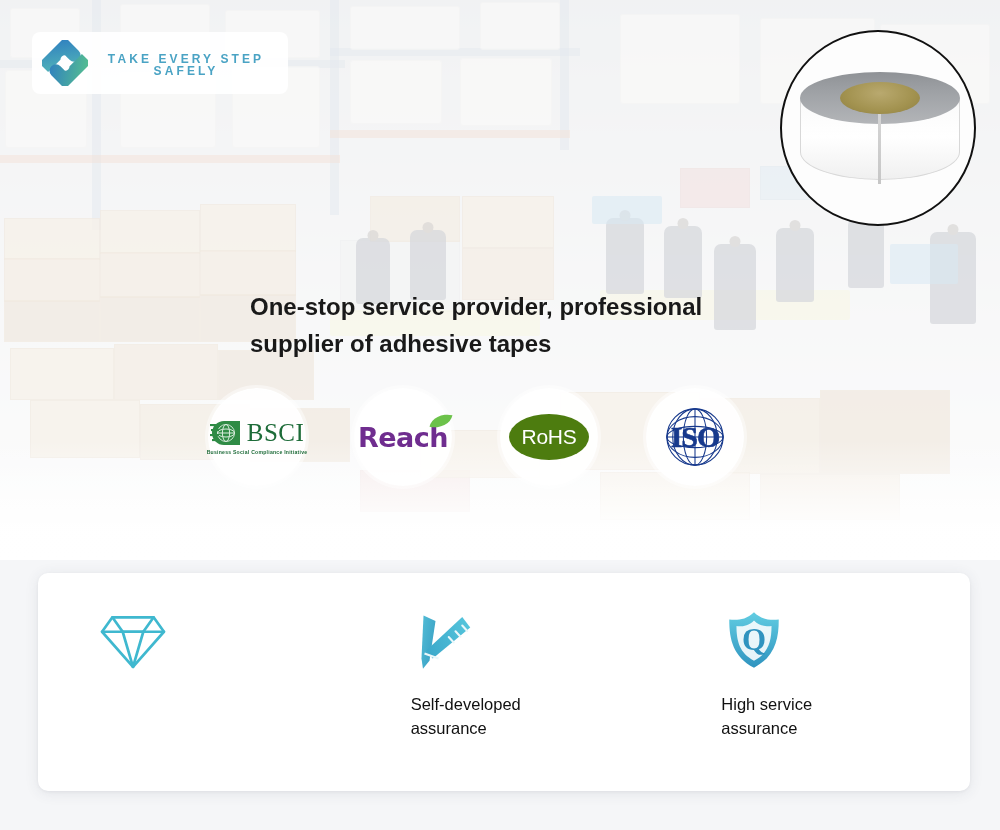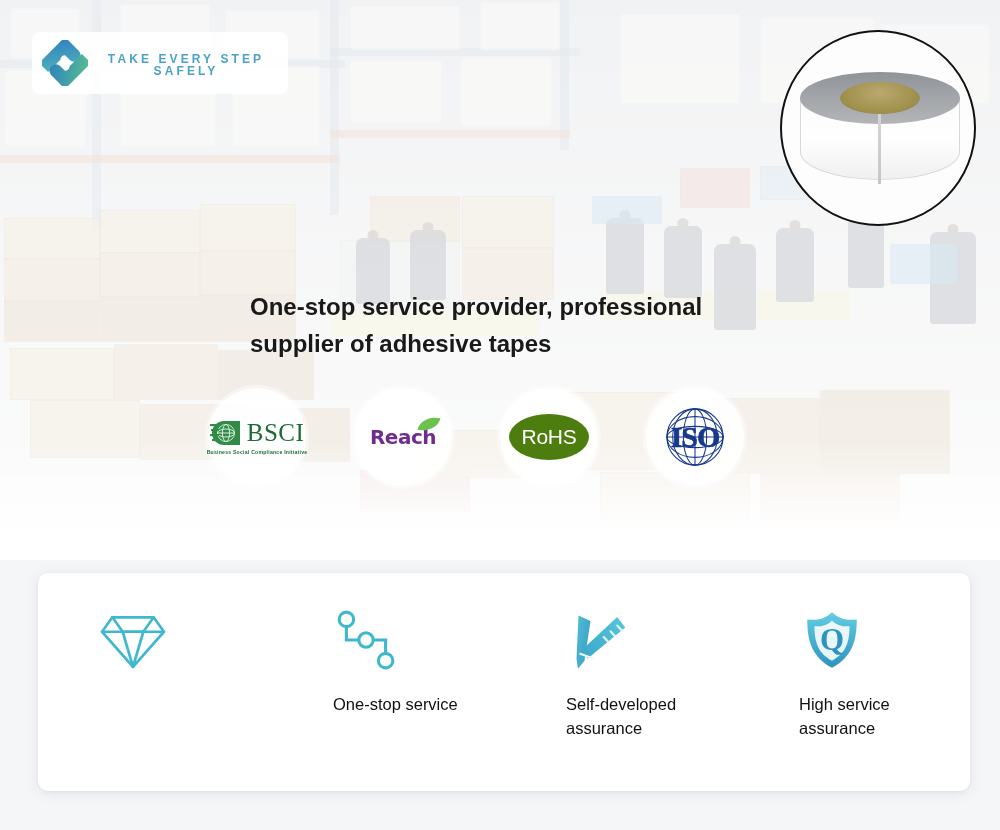--- a/index.html
+++ b/index.html
@@ -220,21 +220,21 @@
     margin-left: 3px;
   }
   .bsci-sub {
     font-size: 5.1px; color: #1d6b38; letter-spacing: .25px;
     margin-top: 3px; font-weight: bold; white-space: nowrap;
   }
   
   .reach-wrap { position: relative; }
   .reach-word {
     font-family: "DejaVu Sans", sans-serif;
-    font-size: 20px; font-weight: bold; color: #6f2d8f; letter-spacing: -.5px;
+    font-size: 27px; font-weight: bold; color: #6f2d8f; letter-spacing: -.5px;
   }
   .reach-leaf {
     position: absolute; right: -3px; top: -9px;
     width: 20px; height: 16px;
     background: #6cc24a;
     border-radius: 100% 0 100% 0;
     transform: rotate(12deg);
   }
   
   .rohs {
@@ -453,32 +453,20 @@
         <g fill="none" stroke="#3fb8cf" stroke-width="2.6" stroke-linejoin="round" stroke-linecap="round">
           <path d="M12 8 H52 L62 22 L32 56 L2 22 Z"></path>
           <path d="M2 22 H62"></path>
           <path d="M12 8 L22 22 L32 56"></path>
           <path d="M52 8 L42 22 L32 56"></path>
           <path d="M22 22 H42"></path>
         </g>
       </svg>
     </div>
 
-    <div class="feature">
-      <svg class="feature-icon" viewBox="0 0 64 60">
-        <g fill="none" stroke="#3fb8cf" stroke-width="3" stroke-linecap="round">
-          <circle cx="13" cy="10" r="7"></circle>
-          <circle cx="32" cy="30" r="7"></circle>
-          <circle cx="51" cy="50" r="7"></circle>
-          <path d="M13 17 V30 H25"></path>
-          <path d="M39 30 H51 V43"></path>
-        </g>
-      </svg>
-      <div class="feature-label">One-stop service</div>
-    </div>
 
     <div class="feature">
       <svg class="feature-icon" viewBox="0 0 64 60">
         <defs>
           <linearGradient id="pg1" x1="0" y1="0" x2="1" y2="1">
             <stop offset="0" stop-color="#5ecbe0"></stop>
               <stop offset="1" stop-color="#2b8fb8"></stop>
           </linearGradient>
           <linearGradient id="pg2" x1="1" y1="0" x2="0" y2="1">
             <stop offset="0" stop-color="#57c7dd"></stop>

